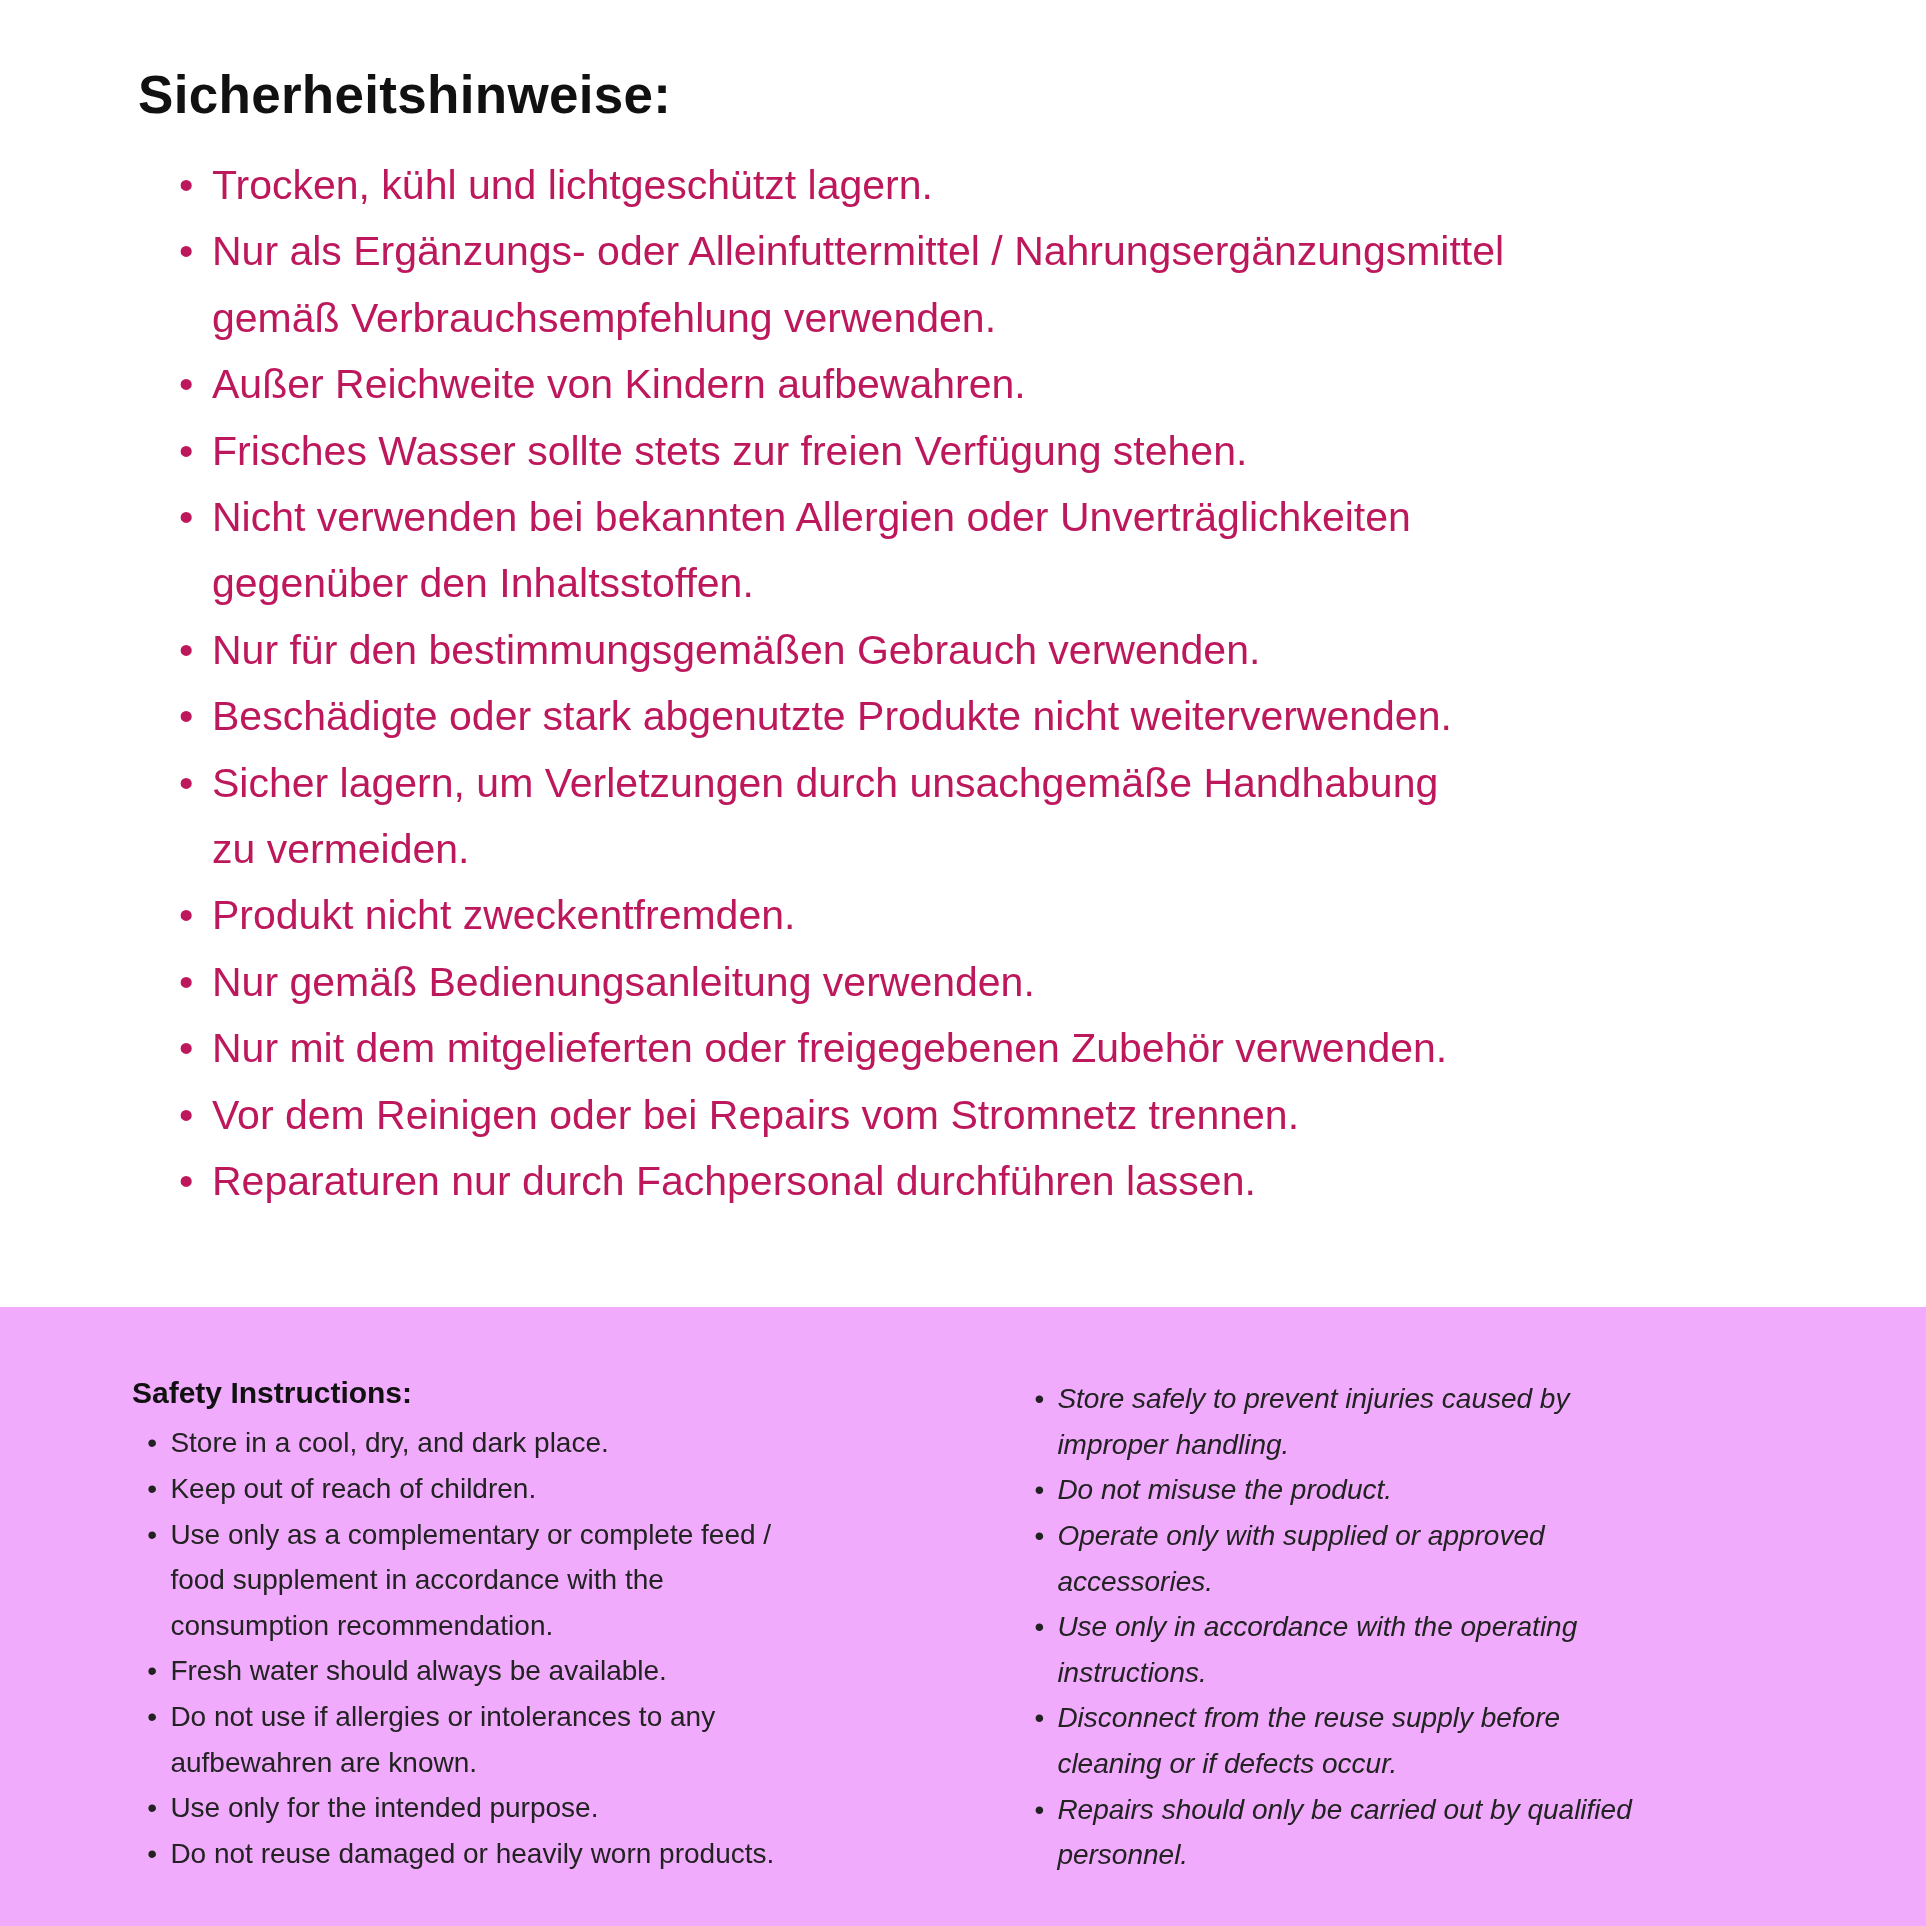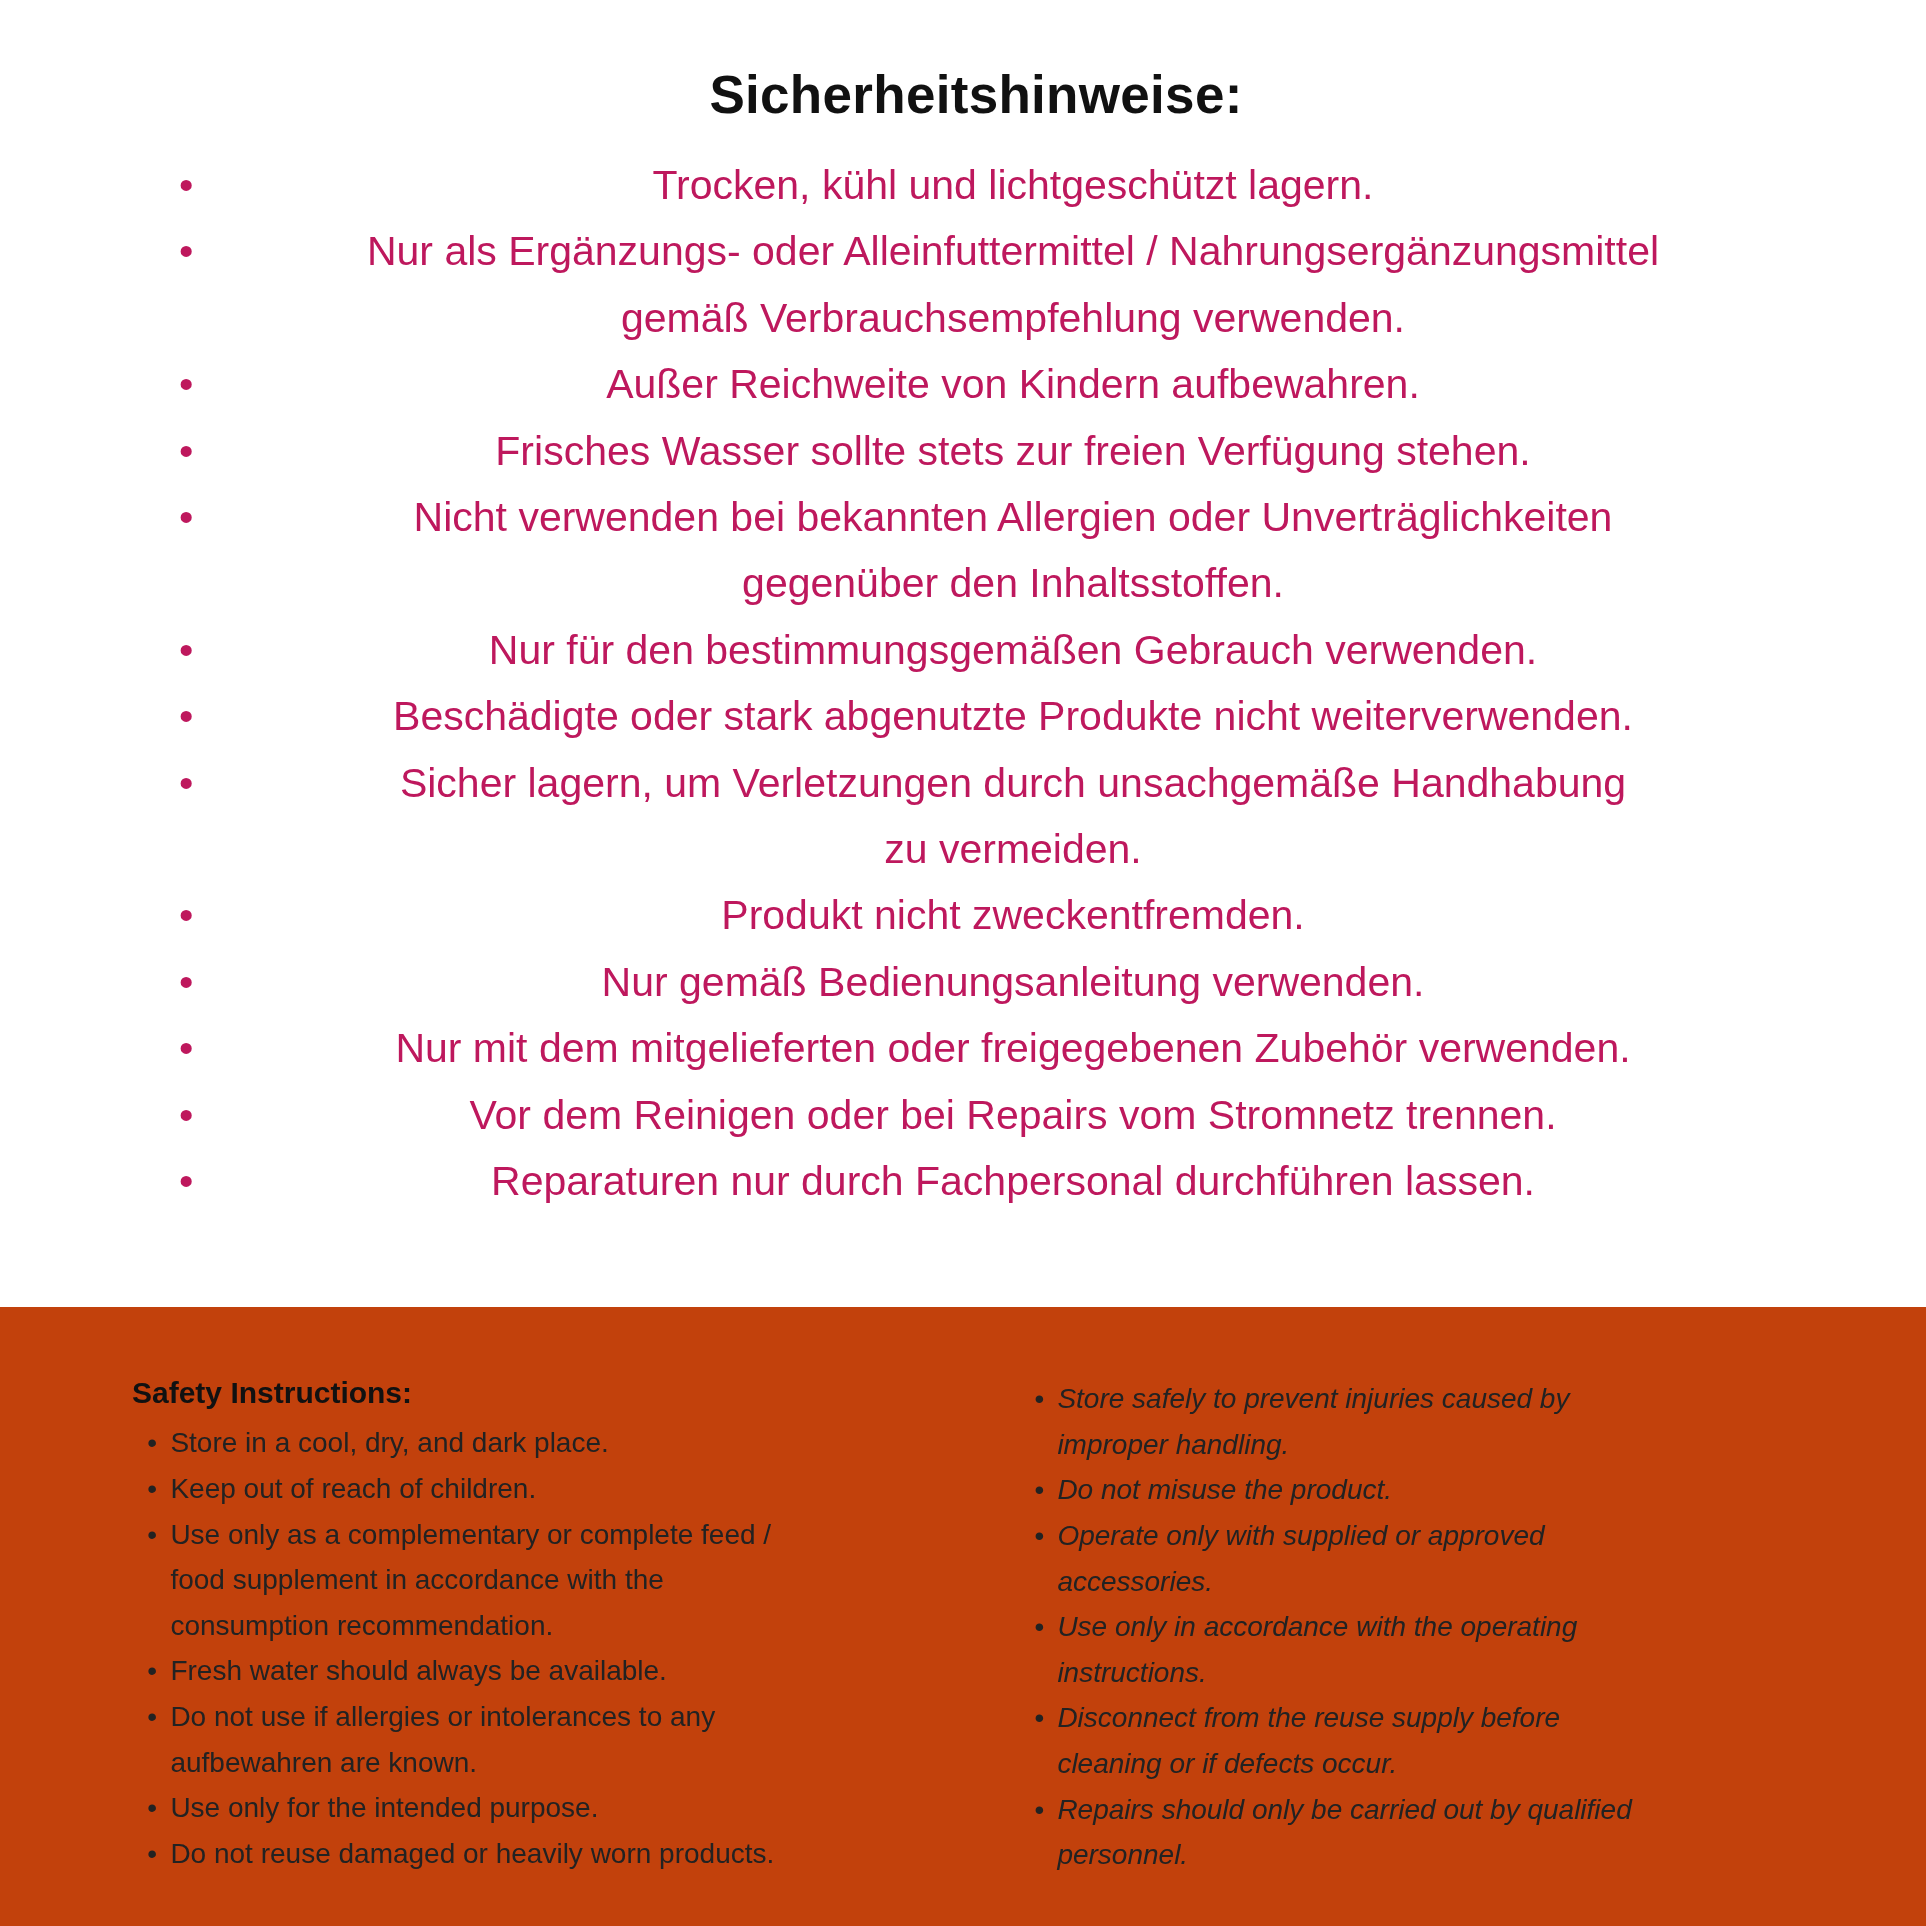--- a/index.html
+++ b/index.html
@@ -13,21 +13,20 @@
     background: #ffffff;
     font-family: "Liberation Sans", "DejaVu Sans", sans-serif;
     color: #1d1d1d;
     overflow: hidden;
   }
 
   
   .german-section {
     padding: 64px 112px 0 138px;
     box-sizing: border-box;
-    text-align: center;
   }
   .german-title {
     font-size: 53px;
     font-weight: 700;
     color: #111111;
     margin: 0 0 27px 0;
     letter-spacing: 0.3px;
   }
   .german-list {
     list-style: none;
@@ -50,21 +49,21 @@
     top: 0;
   }
 
   
   .english-section {
     position: absolute;
     left: 0;
     right: 0;
     top: 1307px;
     bottom: 0;
-    background: #c2410c;
+    background: #f0abfc;
     box-sizing: border-box;
     padding: 69px 58px 0 132px;
     display: flex;
     gap: 31px;
   }
   .col-left {
     width: 870px;
     flex: 0 0 auto;
   }
   .col-right {

